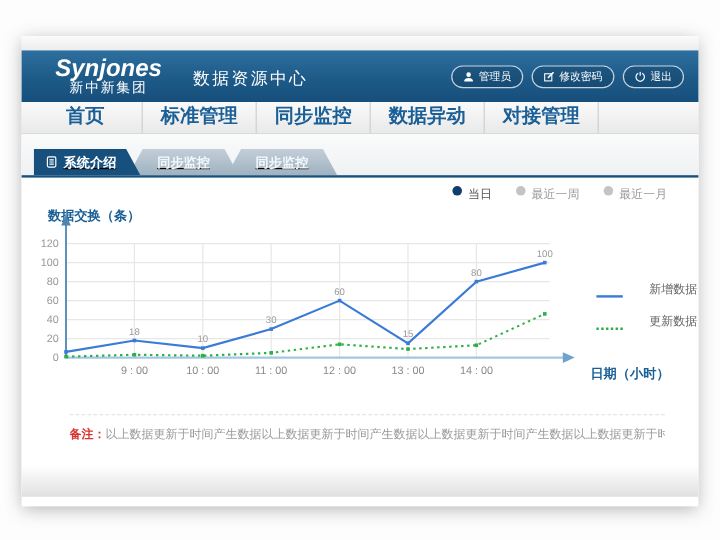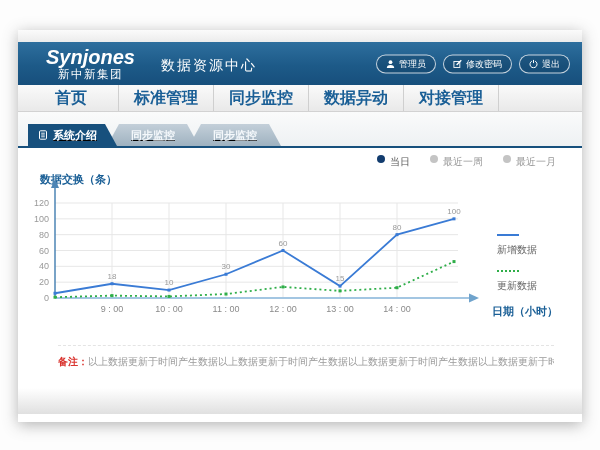--- a/index.html
+++ b/index.html
@@ -32,21 +32,21 @@
   .range-row{position:absolute;top:43px;right:26px;display:flex;gap:20px;align-items:center;}
   .range{display:flex;align-items:flex-start;gap:5px;font-size:10px;color:#999;cursor:pointer;}
   .dot{width:8px;height:8px;border-radius:50%;background:#c4c4c4;display:inline-block;}
   .range-selected{color:#555;}
   .range-selected .dot{background:#123c6e;}
   .ytitle{position:absolute;left:22px;top:60px;font-size:11px;font-weight:bold;color:#1a5f96;}
   .chart{position:absolute;left:8px;top:66px;width:470px;height:160px;}
   .xlabel{position:absolute;left:474px;top:192px;font-size:11px;font-weight:bold;color:#1a5f96;white-space:nowrap;}
   
   .legend{position:absolute;left:479px;top:122px;}
-  .legend-row{display:flex;align-items:flex-start;gap:7px;margin-bottom:13px;cursor:pointer;flex-direction:column;}
+  .legend-row{display:flex;align-items:flex-end;gap:22px;margin-bottom:13px;cursor:pointer;}
   .legend-row span.txt{font-size:10px;color:#666;}
   .sw{width:22px;height:0;display:inline-block;}
   .sw-solid{border-top:2px solid #3a7bd5;}
   .sw-dot{border-top:2px dotted #2fae49;}
   
   .note{position:absolute;left:40px;right:28px;top:233px;border-top:1px dashed #e4e4e4;padding-top:9px;
         font-size:10px;white-space:nowrap;overflow:hidden;}
   .note-prefix{color:#d9332e;font-weight:bold;}
   .note-text{color:#9a9a9a;}
   .bottom-fade{position:absolute;left:0;right:0;bottom:0;height:26px;background:linear-gradient(rgba(255,255,255,0),#e0e0e0);}

